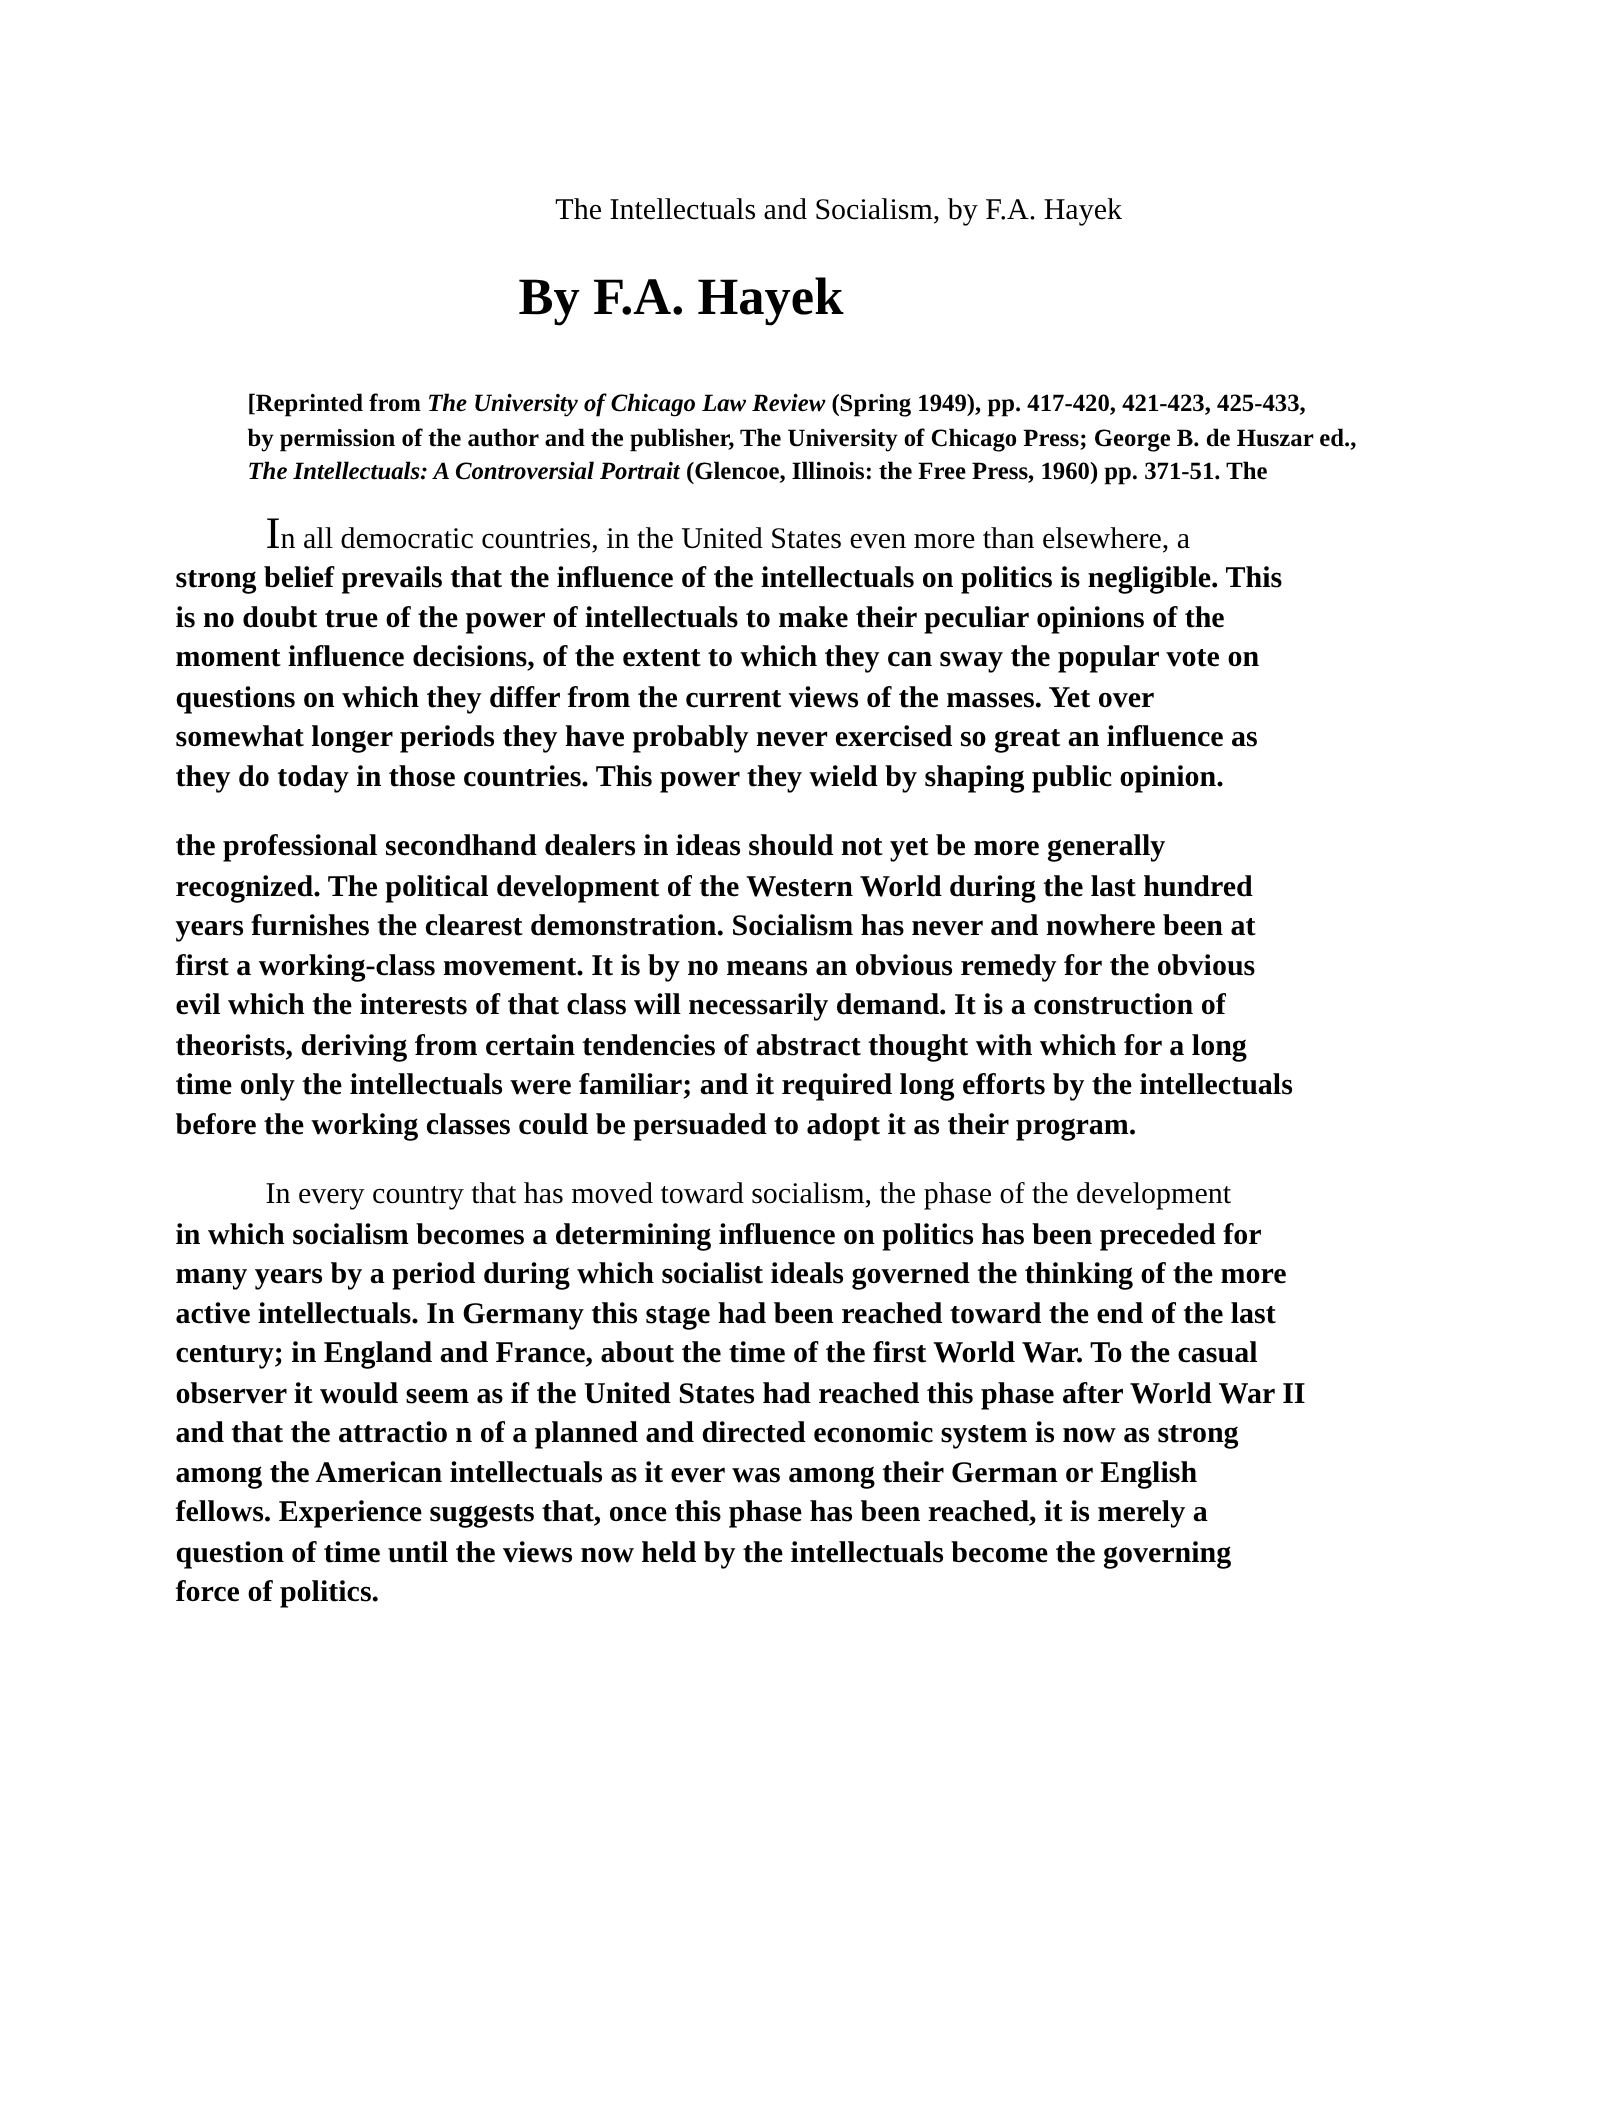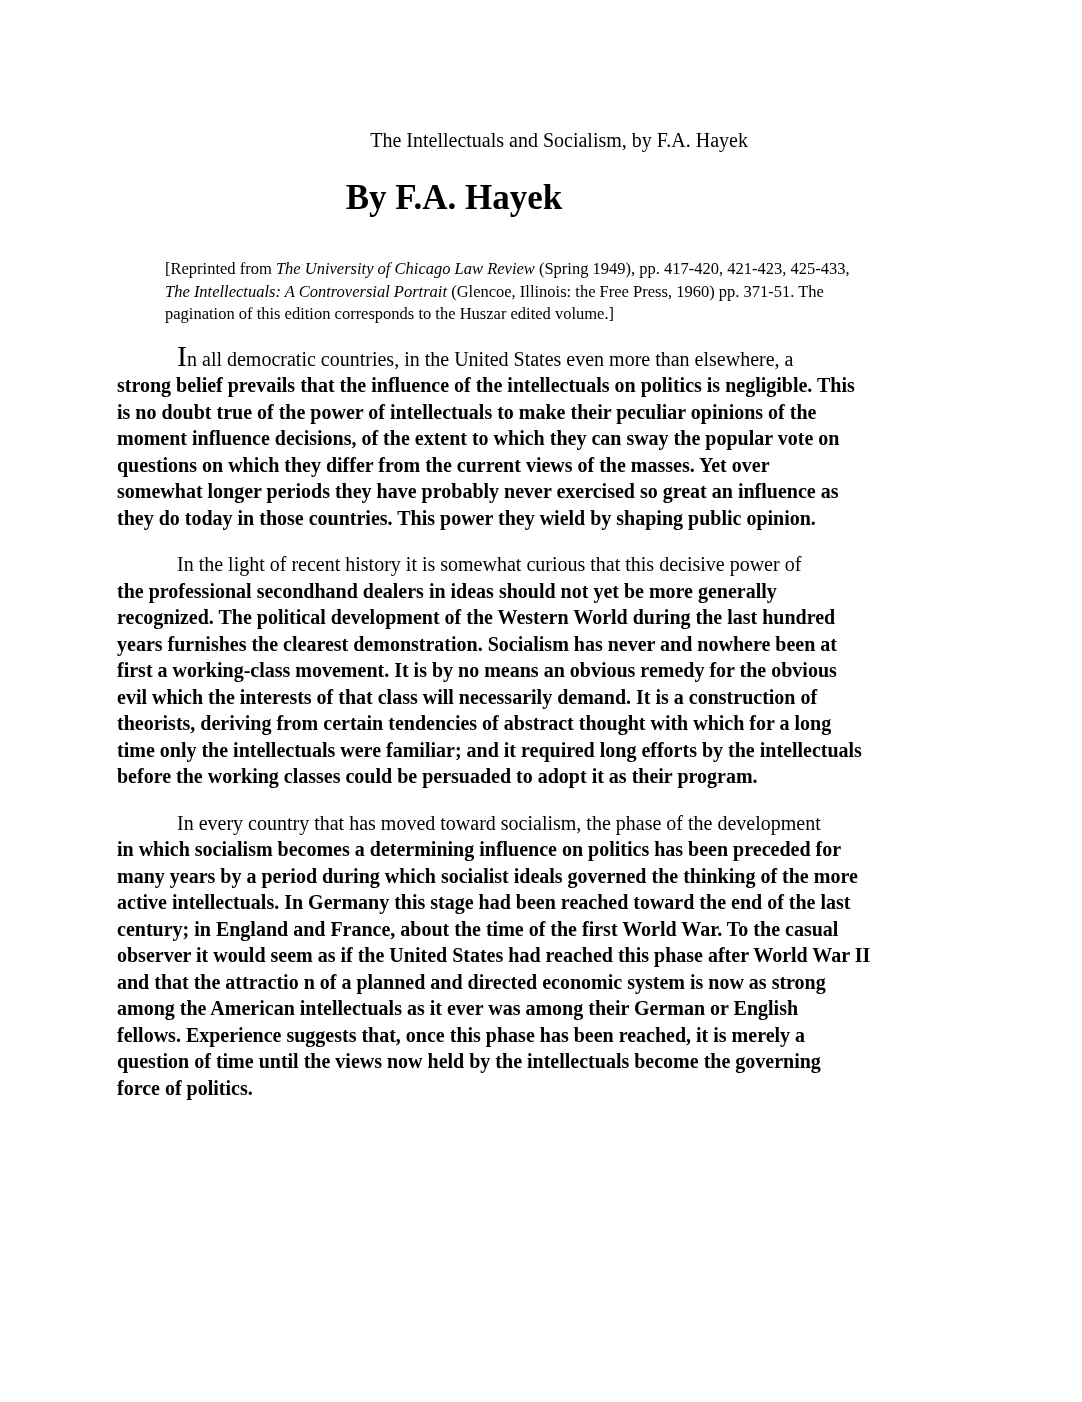--- a/index.html
+++ b/index.html
@@ -41,20 +41,21 @@
     text-align: center;
     font-size: 35px;
     font-weight: bold;
     line-height: 40px;
     white-space: pre;
   }
   .citation {
     margin: 40px 160px 0 165px;
     font-size: 16.5px;
     line-height: 22.5px;
+    font-weight: bold;
   }
   .cit-line {
     white-space: pre;
   }
   .body-text {
     margin-left: 117px;
     font-size: 20px;
     line-height: 26.5px;
   }
   .para {
@@ -83,38 +84,37 @@
 
 <div class="page">
 
   <div class="running-header">The Intellectuals and Socialism, by F.A. Hayek</div>
 
 
   <h2 class="doc-byline">By F.A. Hayek</h2>
 
   <div class="citation">
     <div class="cit-line"><span>[Reprinted from </span><i>The University of Chicago Law Review</i><span> (Spring 1949), pp. 417-420, 421-423, 425-433,</span></div>
+    <div class="cit-line"><span>by permission of the author and the publisher, The University of Chicago Press; George B. de Huszar ed.,</span><i></i><span></span></div>
     <div class="cit-line"><span></span><i>The Intellectuals: A Controversial Portrait</i><span> (Glencoe, Illinois: the Free Press, 1960) pp. 371-51. The</span></div>
-    <div class="cit-line"><span>pagination of this edition corresponds to the Huszar edited volume.]</span><i></i><span></span></div>
   </div>
 
   <div class="body-text">
 
     <p class="para first-para">
       <span class="line-first"><span class="initial-cap">I</span><span>n all democratic countries, in the United States even more than elsewhere, a</span></span>
       <span class="para-lines">strong belief prevails that the influence of the intellectuals on politics is negligible. This
 is no doubt true of the power of intellectuals to make their peculiar opinions of the
 moment influence decisions, of the extent to which they can sway the popular vote on
 questions on which they differ from the current views of the masses. Yet over
 somewhat longer periods they have probably never exercised so great an influence as
 they do today in those countries. This power they wield by shaping public opinion.</span>
     </p>
 
     <p class="para">
-      <span class="line-first">In the light of recent history it is somewhat curious that this decisive power of</span>
       <span class="para-lines">the professional secondhand dealers in ideas should not yet be more generally
 recognized. The political development of the Western World during the last hundred
 years furnishes the clearest demonstration. Socialism has never and nowhere been at
 first a working-class movement. It is by no means an obvious remedy for the obvious
 evil which the interests of that class will necessarily demand. It is a construction of
 theorists, deriving from certain tendencies of abstract thought with which for a long
 time only the intellectuals were familiar; and it required long efforts by the intellectuals
 before the working classes could be persuaded to adopt it as their program.</span>
     </p>
 

